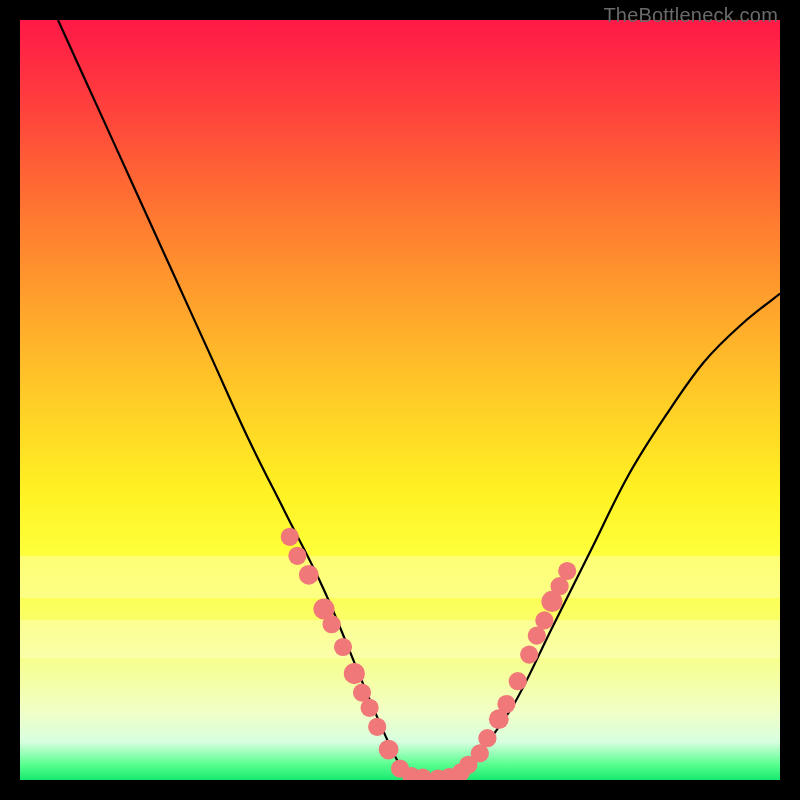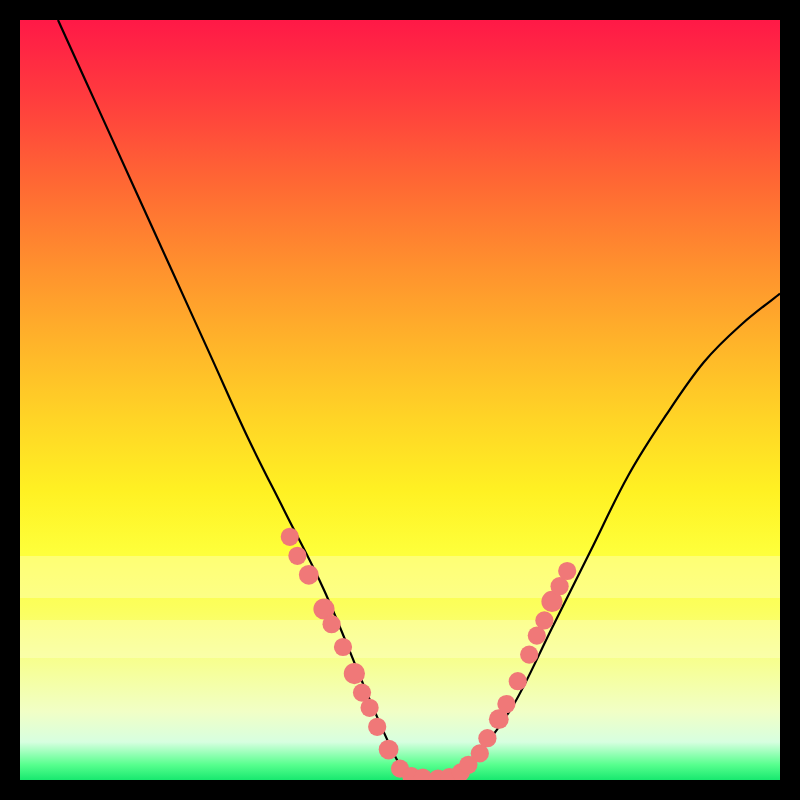--- a/index.html
+++ b/index.html
@@ -99,13 +99,14 @@
           <circle cx="497.8" cy="661.2" r="9.1" fill="#f07878"></circle>
           <circle cx="509.2" cy="634.6" r="9.1" fill="#f07878"></circle>
           <circle cx="516.8" cy="615.6" r="9.1" fill="#f07878"></circle>
           <circle cx="524.4" cy="600.4" r="9.1" fill="#f07878"></circle>
           <circle cx="532.0" cy="581.4" r="10.6" fill="#f07878"></circle>
           <circle cx="539.6" cy="566.2" r="9.1" fill="#f07878"></circle>
           <circle cx="547.2" cy="551.0" r="9.1" fill="#f07878"></circle>
         </g>
     </svg>
   </div>
+  <div class="watermark">TheBottleneck.com</div>
 </div>
 
 </body></html>

